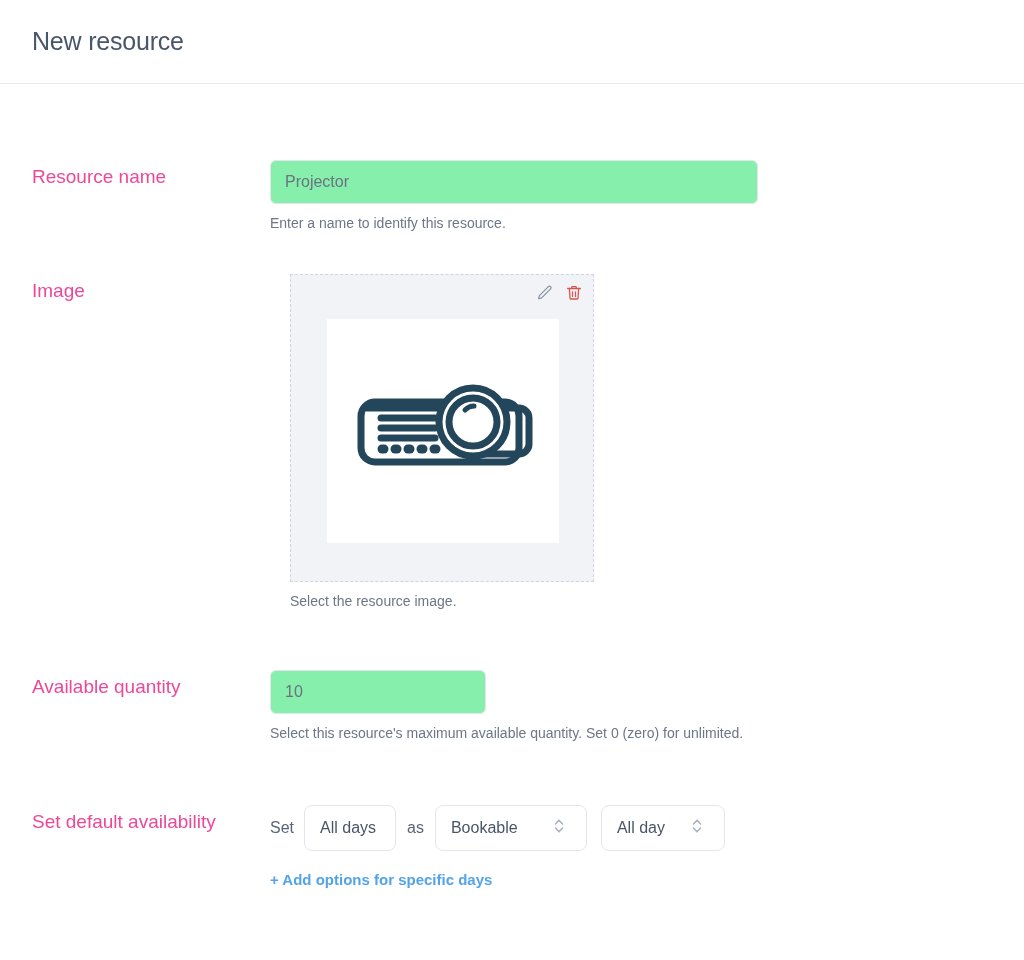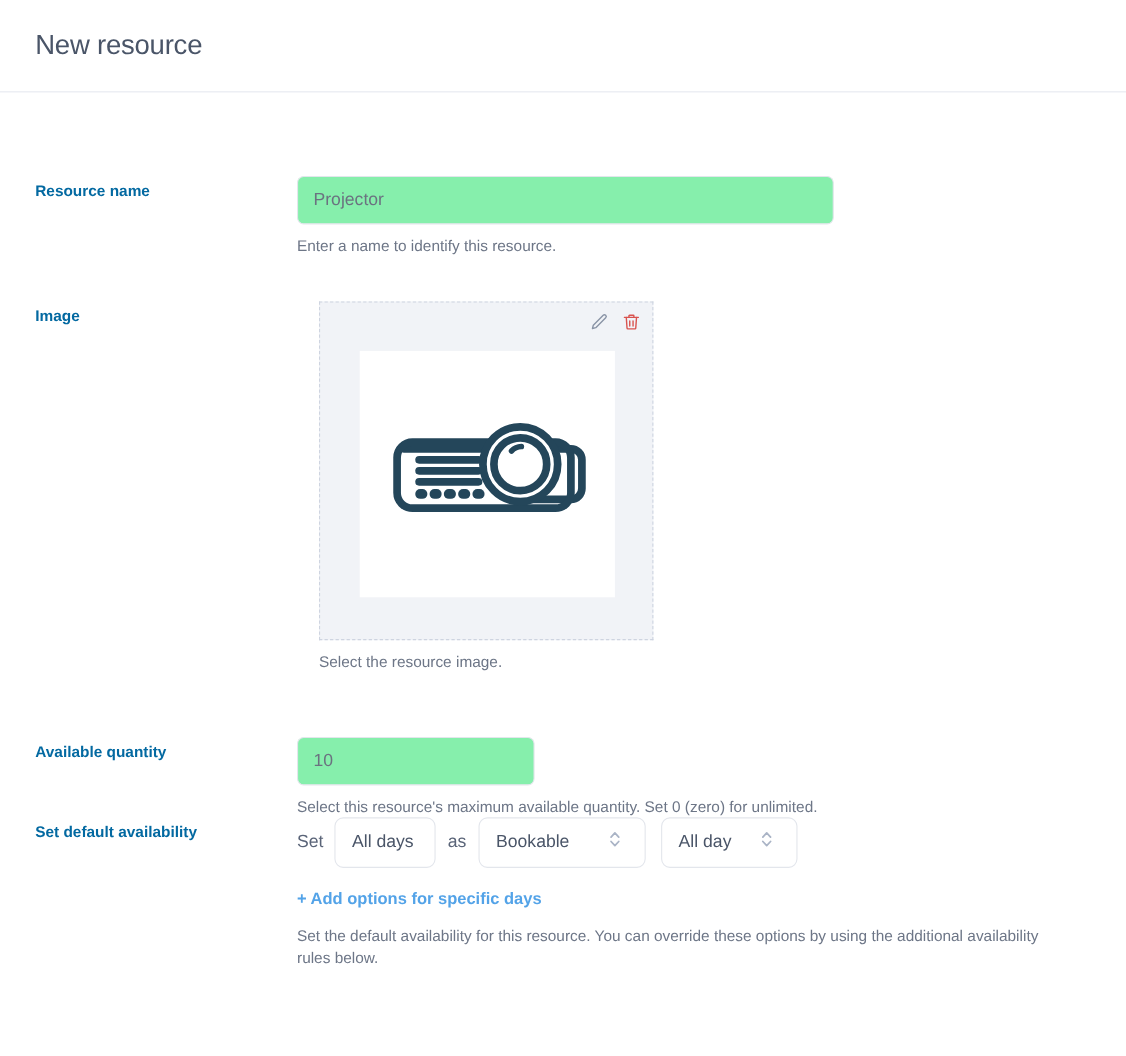--- a/index.html
+++ b/index.html
@@ -38,43 +38,43 @@
   .form {
     padding: 0 32px;
   }
   .field-row {
     display: flex;
     align-items: flex-start;
   }
   .field-label {
     width: 238px;
     flex: 0 0 238px;
-    font-size: 14px;
-    font-weight: bold;
-    color: #0369a1;
+    font-size: 19px;
+    font-weight: normal;
+    color: #ec4899;
     padding-top: 4px;
     line-height: 1.4;
   }
   .field-control {
     flex: 1 1 auto;
     min-width: 0;
   }
   .help-text {
     font-size: 14px;
     color: #6d7687;
     line-height: 1.45;
     margin-top: 9px;
     max-width: 690px;
   }
 
   
   .row-name { margin-top: 76px; }
   .row-image { margin-top: 41px; gap: 20px; }
   .row-qty  { margin-top: 58px; }
-  .row-avail { }
+  .row-avail { margin-top: 62px; }
 
   
   .text-input {
     display: block;
     height: 44px;
     border: 1px solid #e3e6ec;
     border-radius: 6px;
     background: #86efac;
     font-family: "Liberation Sans", sans-serif;
     font-size: 16px;
@@ -289,17 +289,16 @@
             <svg width="12" height="18" viewBox="0 0 12 18" fill="none" stroke="#aab4c6" stroke-width="1.6" stroke-linecap="round" stroke-linejoin="round">
               <path d="M2.5 7 L6 3.2 L9.5 7"></path>
               <path d="M2.5 11 L6 14.8 L9.5 11"></path>
             </svg>
           </span>
         </div>
       </div>
 
       <a class="link-add">+ Add options for specific days</a>
 
-      <div class="help-text avail-help">Set the default availability for this resource. You can override these options by using the additional availability rules below.</div>
     </div>
   </div>
 
 </div>
 
 </body></html>

